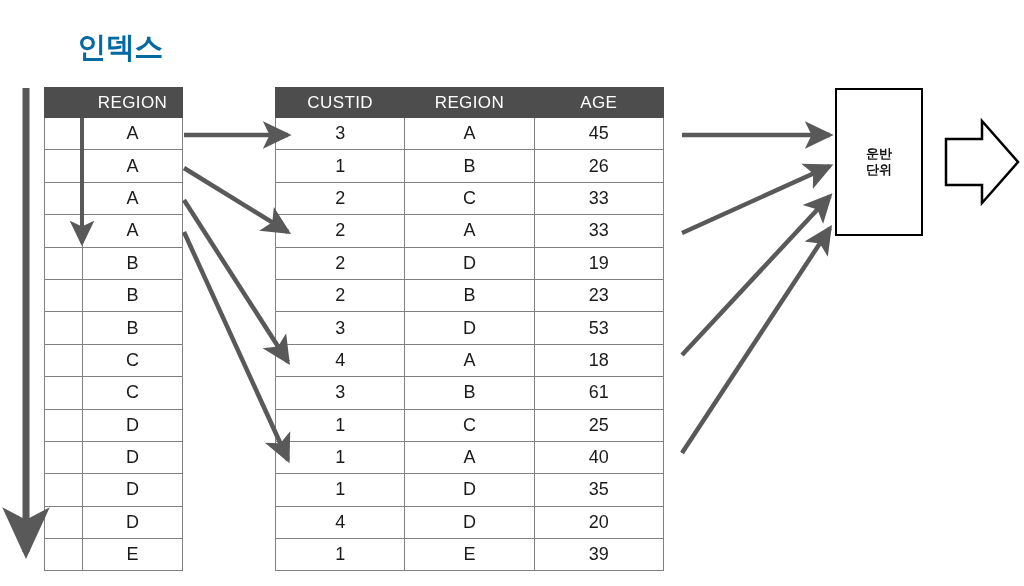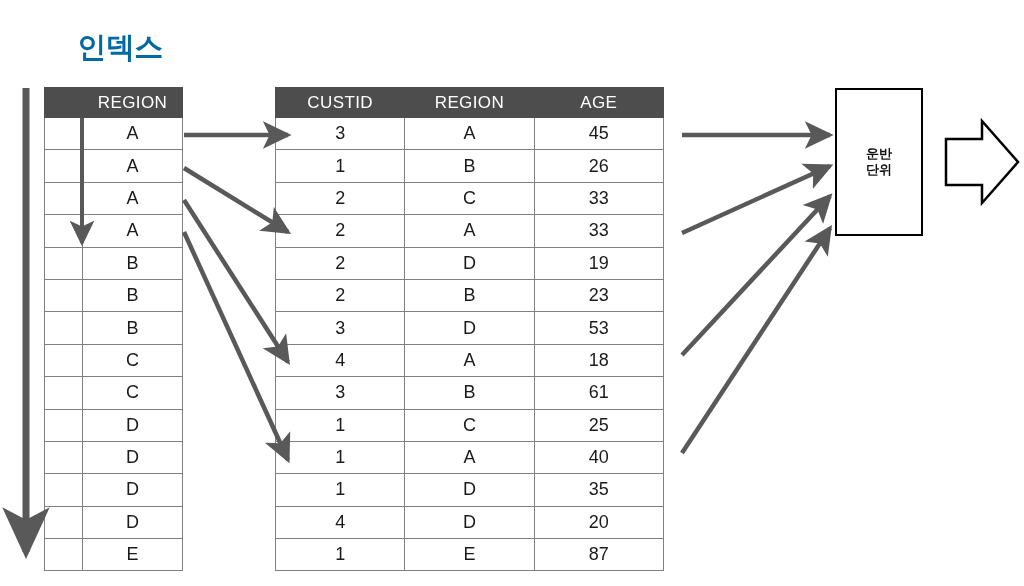--- a/index.html
+++ b/index.html
@@ -232,21 +232,21 @@
           <td>35</td>
         </tr>
         <tr>
           <td>4</td>
           <td>D</td>
           <td>20</td>
         </tr>
         <tr>
           <td>1</td>
           <td>E</td>
-          <td>87</td>
+          <td>39</td>
         </tr>
       </tbody>
   </table>
 
   <div id="unit-box">
     <div class="unit-label">운반
 단위</div>
   </div>
 
   <svg id="overlay" viewBox="0 0 1024 586">

